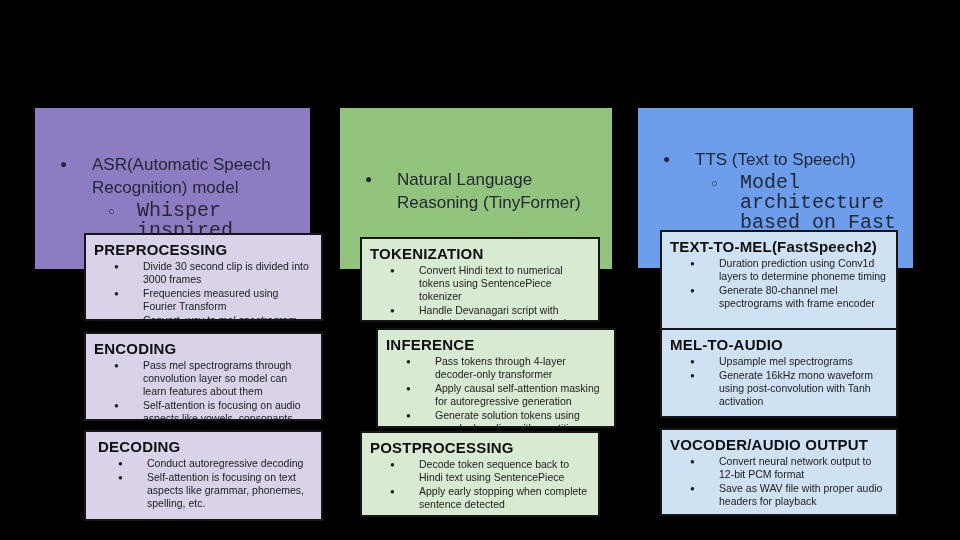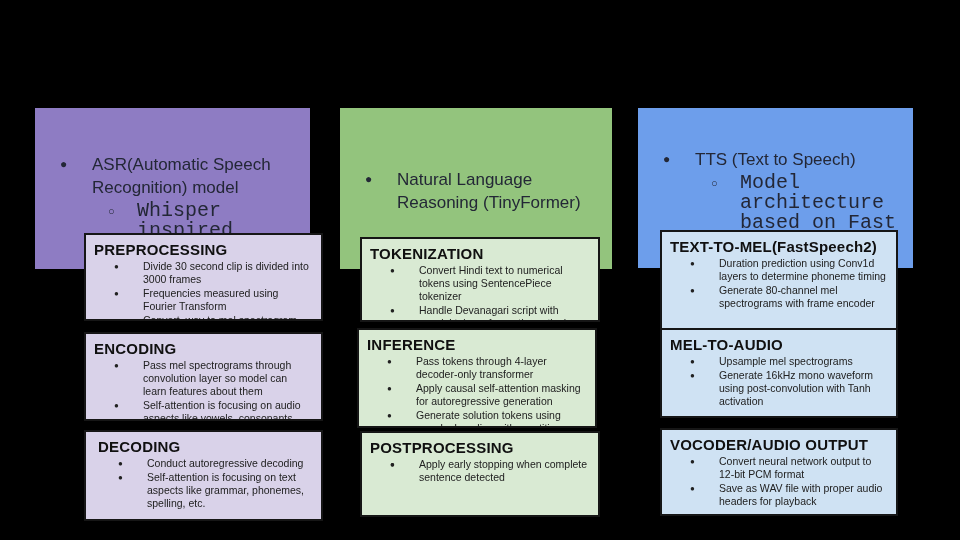--- a/index.html
+++ b/index.html
@@ -48,21 +48,21 @@
   }
   ul.dlist li .bmk{
     position:absolute;left:20px;top:0;
     font-size:8px;line-height:13px;
   }
   
   .b00{left:53px; top:233px; width:239px; height:88px;}
   .b01{left:53px; top:332px; width:239px; height:89px;}
   .b02{left:53px; top:430px; width:239px; height:91px;padding-left:12px;}
   .b10{left:360px;top:237px; width:240px; height:85px;}
-  .b11{left:357px;top:328px; width:240px; height:100px;}
+  .b11{left:376px;top:328px; width:240px; height:100px;}
   .b12{left:360px;top:431px; width:240px; height:86px;}
   .b20{left:660px;top:230px; width:238px; height:112px;}
   .b21{left:660px;top:328px; width:238px; height:90px;}
   .b22{left:660px;top:428px; width:238px; height:88px;}
 </style>
 </head>
 <body>
 
 <div class="hbox hb0">
   <div class="hspace0"></div>
@@ -122,21 +122,21 @@
   <ul class="dlist">
     <li><span class="bmk">●</span><span>Pass tokens through 4-layer decoder-only transformer</span></li>
     <li><span class="bmk">●</span><span>Apply causal self-attention masking for autoregressive generation</span></li>
     <li><span class="bmk">●</span><span>Generate solution tokens using greedy decoding with repetition penalty</span></li>
   </ul>
 </div>
 
 <div class="dbox c1 b12">
   <div class="dtitle">POSTPROCESSING</div>
   <ul class="dlist">
-    <li><span class="bmk">●</span></li>
+    <li><span class="bmk">●</span><span>Decode token sequence back to Hindi text using SentencePiece</span></li>
     <li><span class="bmk">●</span><span>Apply early stopping when complete sentence detected</span></li>
   </ul>
 </div>
 
 <div class="hbox hb2">
   <div class="hspace2"></div>
   <div class="row main">
     <span class="mk">●</span>
     <span class="txt">TTS (Text to Speech)</span>
   </div>

